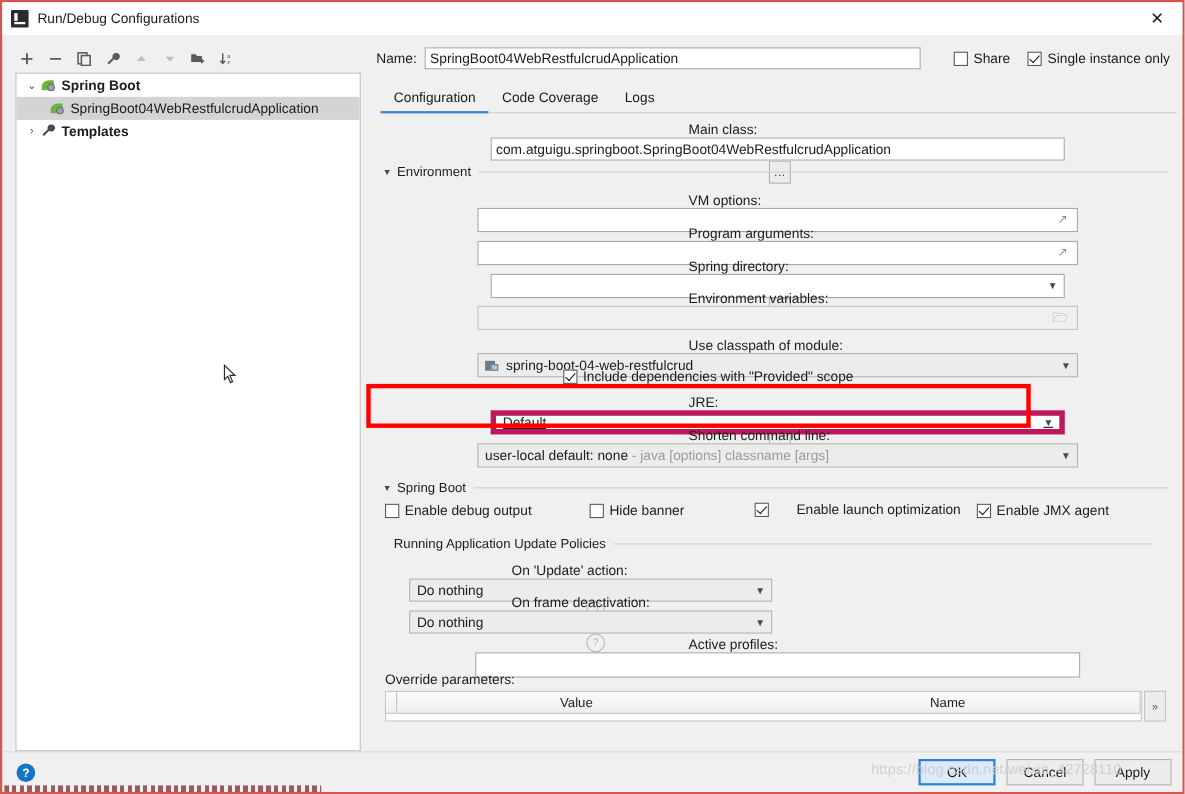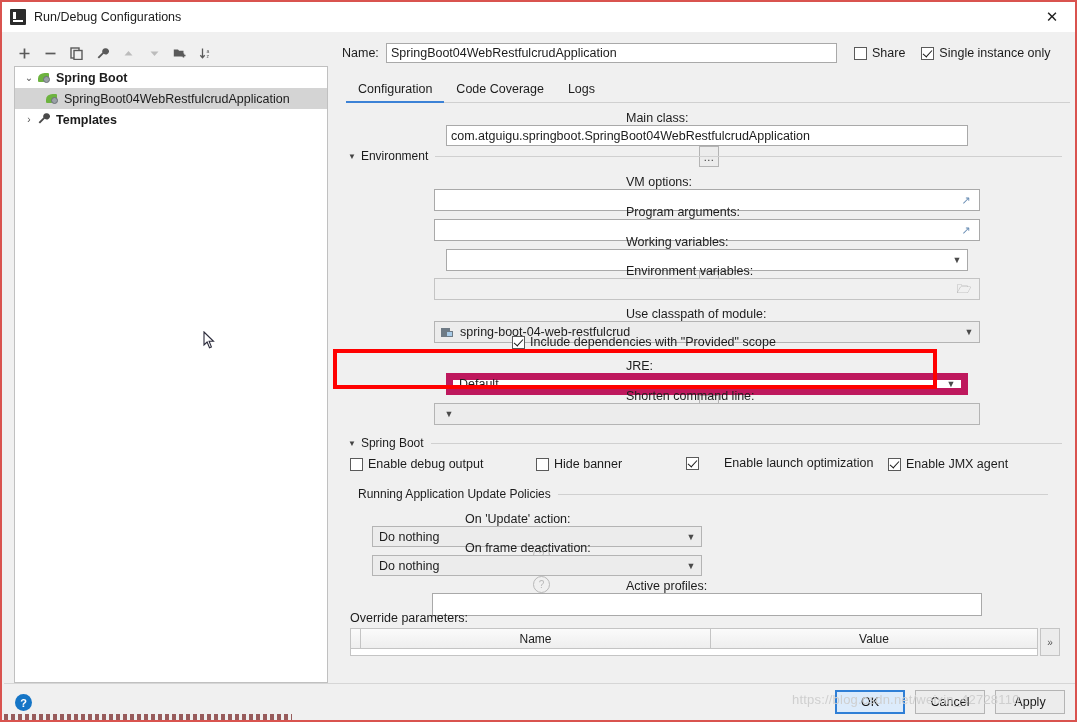--- a/index.html
+++ b/index.html
@@ -176,21 +176,21 @@
     flex: 1; height: 1px; background: #d0d0d0; margin-left: 7px;
   }
 
   .combo {
     background: #ececec; border: 1px solid #b4b4b4;
     height: 21px; box-sizing: border-box;
     display: flex; align-items: center;
     padding: 0 2px 0 6px; font-size: 12.5px;
   }
   .combo.white { background: #fff; border-color: #a9a9a9; }
-  .combo.focused { background: #fff; border: 7px solid #be185d; }
+  .combo.focused { background: #fff; border: 5px solid #be185d; text-decoration: underline; }
   .combo .val { flex: 1; white-space: nowrap; overflow: hidden; }
   .combo .caret {
     width: 16px; text-align: center; color: #4a4a4a;
     font-size: 9px; flex: none;
   }
   .ellipsis-btn {
     width: 20px; height: 21px; flex: none;
     background: #ececec; border: 1px solid #b4b4b4;
     box-sizing: border-box;
     display: flex; align-items: center; justify-content: center;
@@ -400,21 +400,21 @@
     <div class="mouse-cursor">
       <svg width="12" height="19" viewBox="0 0 12 19">
         <path d="M1 1l9.5 9.3H6.1l2.3 5.6-1.9.9-2.4-5.8-3.1 3z" fill="#fff" stroke="#2b2b3b" stroke-width="1.1"></path>
       </svg>
     </div>
   </div>
 
   <div class="name-row">
     <span class="lbl" style="width:44px">Name:</span>
     <div class="txtfield" style="width:451px">SpringBoot04WebRestfulcrudApplication</div>
-    <label class="checkbox" style="margin-left:17px">
+    <label class="checkbox" style="margin-left:30px">
       <span class="box"></span>
       <span>Share</span>
     </label>
     <label class="checkbox" style="margin-left:16px">
       <span class="box checked"></span>
       <span>Single instance only</span>
     </label>
   </div>
 
   <div class="tabs">
@@ -447,21 +447,21 @@
 
     <div class="row" style="left:6px; top:99px; width:718px;align-items:center;">
       <span class="lbl" style="width:162px">Program arguments:</span>
       <div class="txtfield" style="width:546px; height:22px; line-height:21px; display:flex; align-items:center;">
         <span style="flex:1"></span>
         <span class="expand-ico">↗</span>
       </div>
     </div>
 
     <div class="row" style="left:6px; top:129px; width:718px;">
-      <span class="lbl" style="width:162px">Working variables:</span>
+      <span class="lbl" style="width:162px">Spring directory:</span>
       <div class="combo white" style="width:522px; height:22px;">
         <span class="val"></span>
         <span class="caret">▼</span>
       </div>
       <div class="ellipsis-btn" style="height:22px;">...</div>
     </div>
 
     <div class="row" style="left:6px; top:158px; width:718px;">
       <span class="lbl" style="width:162px">Environment variables:</span>
       <div class="txtfield disabled" style="width:546px; height:22px; display:flex; align-items:center;">
@@ -489,20 +489,23 @@
       <div class="combo focused" style="width:522px; height:22px;">
         <span class="val">Default</span>
         <span class="caret">▼</span>
       </div>
       <div class="ellipsis-btn" style="height:22px;">...</div>
     </div>
 
     <div class="row" style="left:6px; top:283px; width:718px;">
       <span class="lbl" style="width:162px">Shorten command line:</span>
       <div class="combo" style="width:546px; height:22px;">
+        <span class="val">
+          <span>user-local default: none</span><span class="hint"> - java [options] classname [args]</span>
+        </span>
         <span class="caret">▼</span>
       </div>
     </div>
 
     <div class="section-head" style="left:6px; top:330px;">
       <span class="tri">▼</span>
       <span>Spring Boot</span>
       <span class="rule"></span>
     </div>
 
@@ -551,22 +554,22 @@
       <div class="txtfield" style="width:550px; height:23px; line-height:22px;"></div>
     </div>
 
     <div style="position:absolute; left:8px; top:505px;" class="lbl">Override parameters:</div>
   </div>
 
   <div class="params-table">
     <div class="tbl-main">
       <div class="tbl-head">
         <div class="th c0"></div>
+        <div class="th c2">Value</div>
         <div class="th c1">Name</div>
-        <div class="th c2">Value</div>
       </div>
     </div>
     <div class="tbl-side">»</div>
   </div>
 
   <div class="redbox"></div>
 
   <div class="footer-sep"></div>
   <div class="help-circle">?</div>
 

